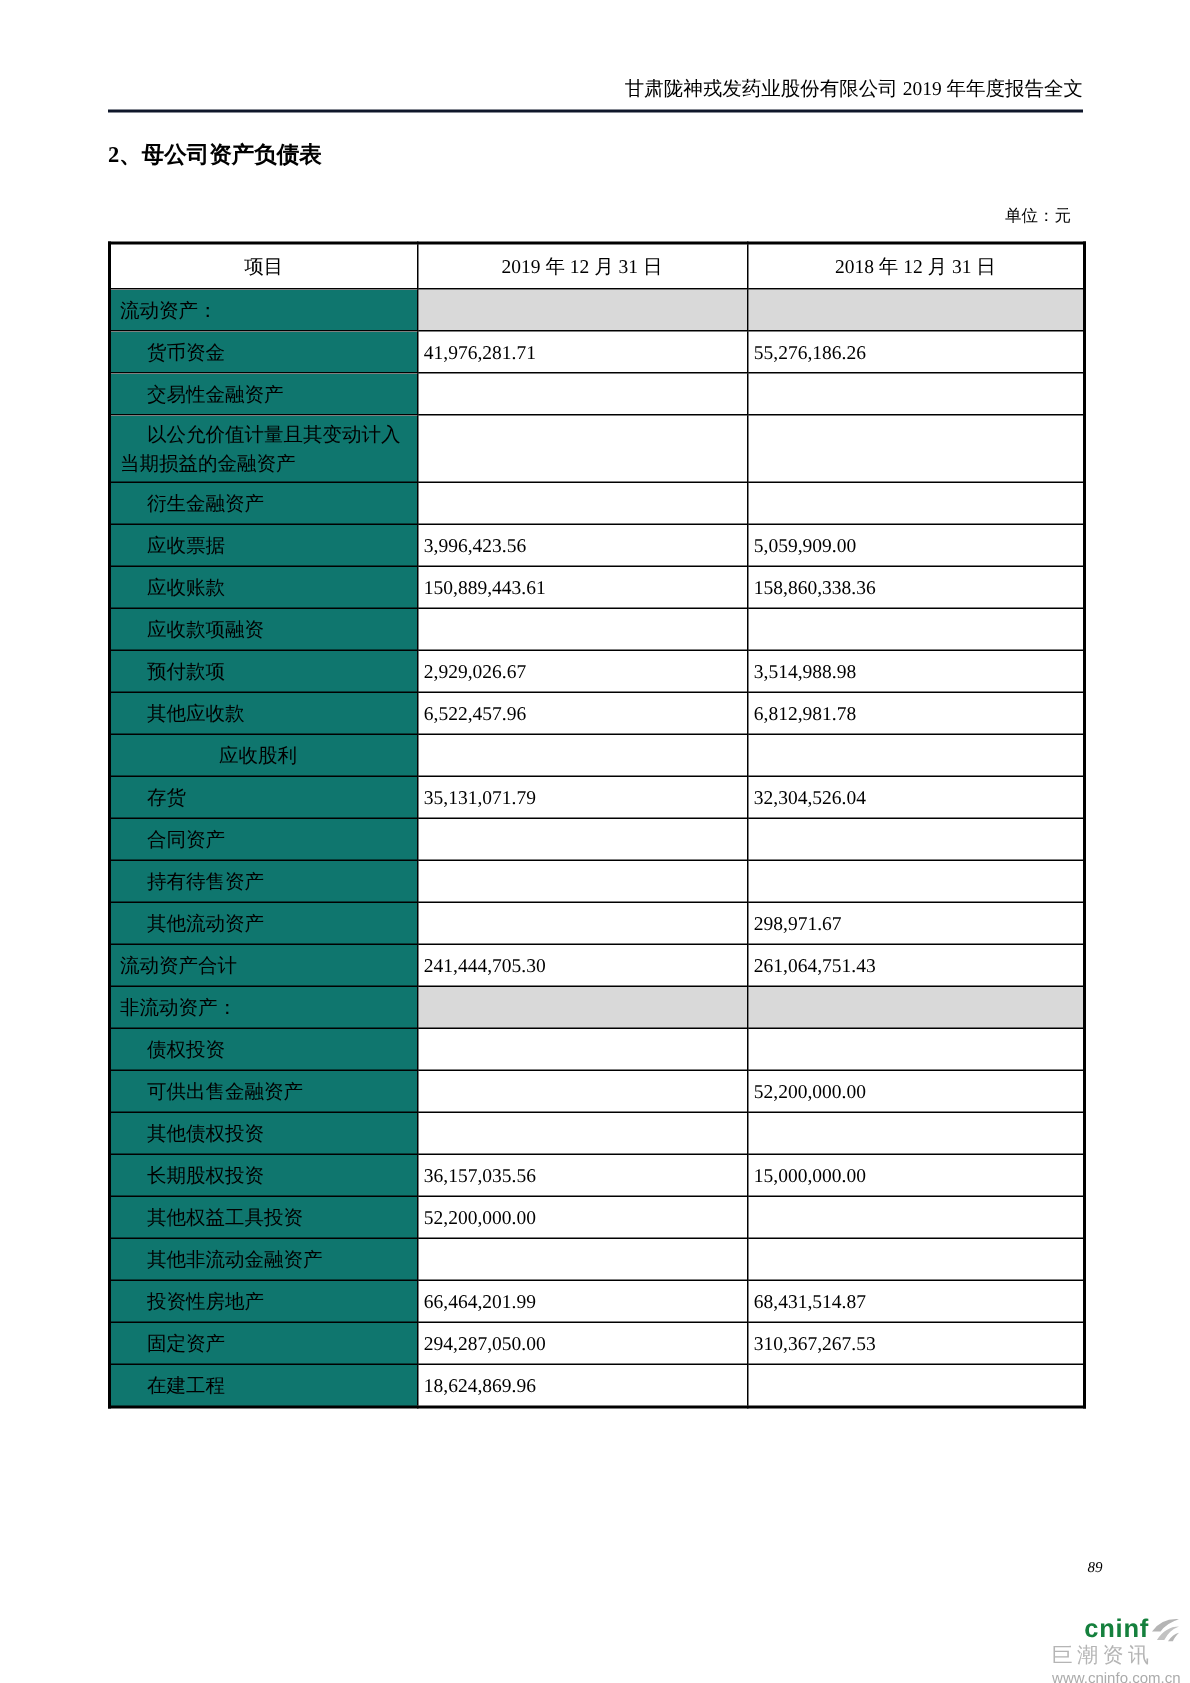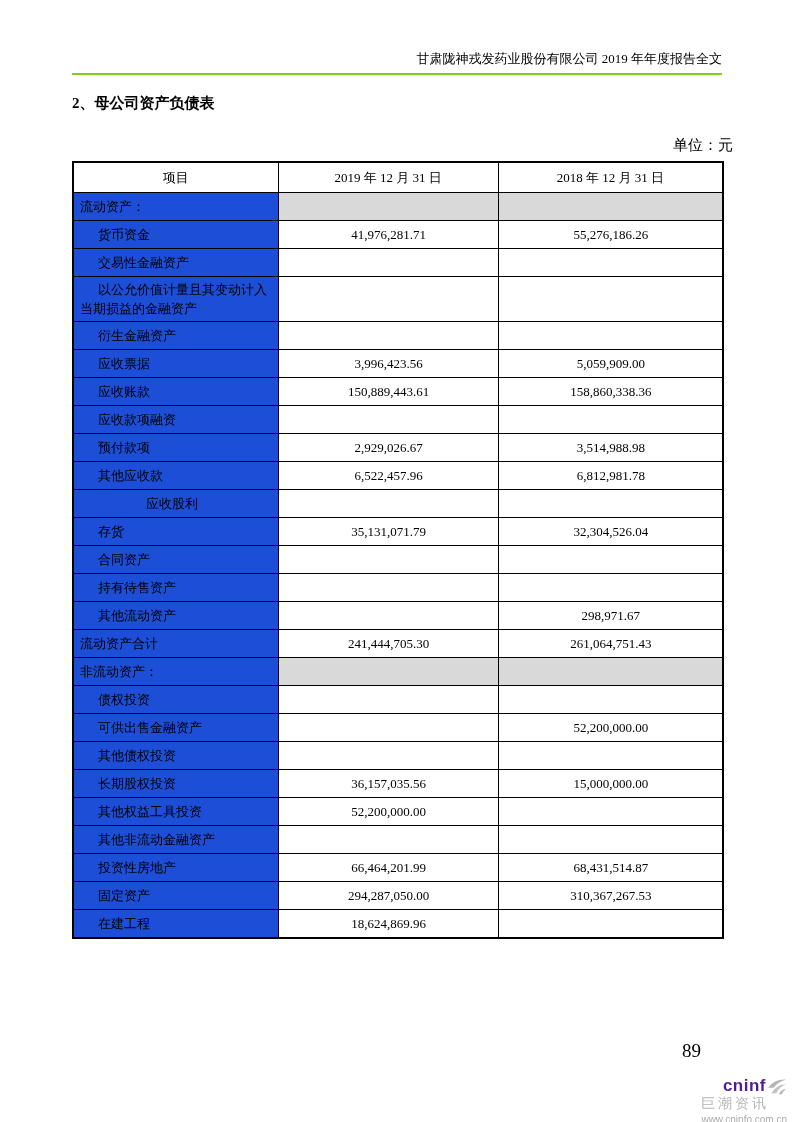--- a/index.html
+++ b/index.html
@@ -17,35 +17,35 @@
   }
   .doc-header {
     position: absolute;
     left: 72px;
     right: 71px;
     top: 50px;
     text-align: right;
     font-size: 13px;
     line-height: 17px;
     padding-bottom: 6px;
-    border-bottom: 2px solid #84cc16;
+    border-bottom: 2px solid #0f172a;
   }
   .section-title {
     position: absolute;
     left: 72px;
     top: 94px;
     margin: 0;
     font-size: 15px;
     font-weight: bold;
   }
   .unit-line {
     position: absolute;
-    right: 60px;
+    right: 79px;
     top: 136px;
-    font-size: 15px;
+    font-size: 11px;
   }
   table.sheet {
     position: absolute;
     left: 72px;
     top: 161px;
     width: 650px;
     border-collapse: collapse;
     table-layout: fixed;
     border: 2px solid #000000;
   }
@@ -56,60 +56,61 @@
     overflow: hidden;
   }
   table.sheet thead th {
     font-weight: normal;
     text-align: center;
     height: 27px;
     background: #ffffff;
     margin-top: 18px;
   }
   td.label-cell {
-    background: #1d4ed8;
+    background: #0f766e;
     padding: 3px 4px 3px 6px;
   }
   td.value-cell {
     background: #ffffff;
-    text-align: center;
+    text-align: left;
     padding: 3px 3px 3px 4px;
     height: 21px;
   }
   tr.section-row td.value-cell { background: #d9d9d9; }
   .ind0 { text-indent: 0; }
   .ind1 { text-indent: 18px; }
   .ind2 { text-indent: 38px; }
   .ind3 { text-indent: 66px; }
   .page-number {
     position: absolute;
     top: 1040px;
-    right: 92px;
-    font-size: 19px;
+    right: 58px;
+    font-size: 10px;
+    font-style: italic;
   }
   .cninfo-logo {
     position: absolute;
     top: 1076px;
     right: 6px;
     width: 110px;
     text-align: right;
     font-family: "Liberation Sans", sans-serif;
     user-select: none;
   }
   .logo-row {
     display: flex;
     align-items: center;
     justify-content: flex-end;
     gap: 1px;
   }
   .logo-text {
     font-weight: bold;
     font-size: 17px;
     letter-spacing: 0.5px;
-    color: #4c1d95;
+    color: #15803d;
   }
   .logo-icon { display: inline-flex; }
   .logo-sub {
     font-size: 14px;
     letter-spacing: 3px;
     color: #b5b5b5;
     margin: -1px 18px 0 0;
   }
   .logo-url {
     font-size: 10px;

